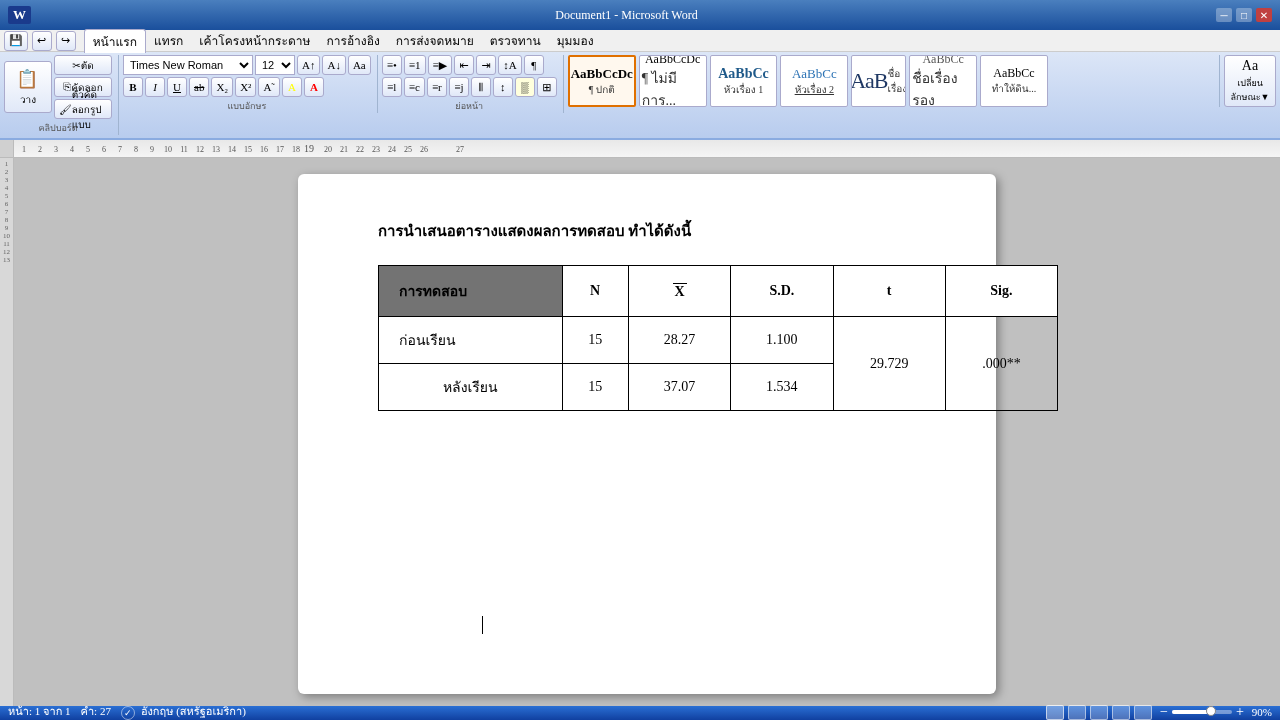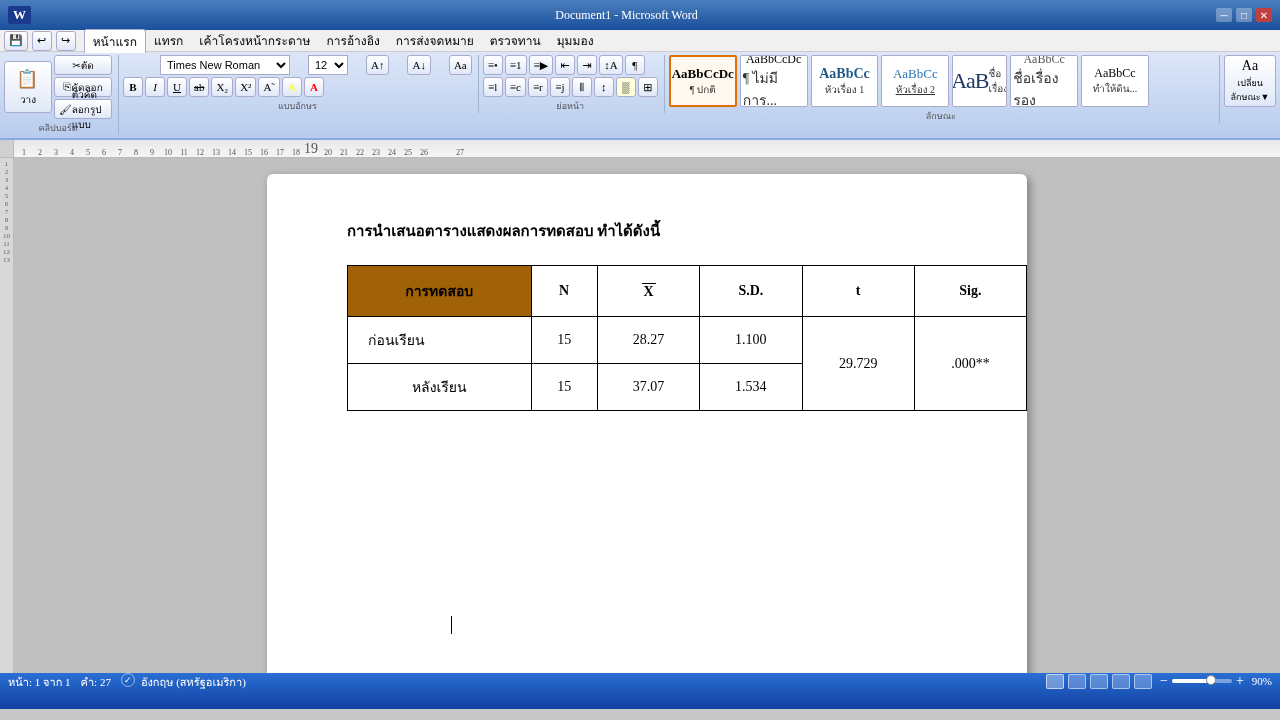--- a/index.html
+++ b/index.html
@@ -104,21 +104,21 @@
         <div style="display:flex;flex-direction:column;gap:2px;">
           <div class="rb-btn" style="width:58px;font-size:10px;">✂ <span>ตัด</span></div>
           <div class="rb-btn" style="width:58px;font-size:10px;">⎘ <span>คัดลอก</span></div>
           <div class="rb-btn" style="width:58px;font-size:10px;">🖌 <span>ตัวคัดลอกรูปแบบ</span></div>
         </div>
       </div>
       <div style="font-size:9px;color:#555;margin-top:2px;">คลิปบอร์ด</div>
     </div>
 
     <div style="display:flex;flex-direction:column;border-right:1px solid #a0b4d0;padding-right:6px;">
-      <div style="display:flex;gap:18px;margin-bottom:2px;align-items:center;margin-left:37px;">
+      <div style="display:flex;gap:2px;margin-bottom:2px;align-items:center;">
         <select class="font-select">
           <option>Times New Roman</option>
         </select>
         <select class="size-select">
           <option>12</option>
         </select>
         <div class="rb-btn">A↑</div>
         <div class="rb-btn">A↓</div>
         <div class="rb-btn">Aa</div>
       </div>
@@ -184,21 +184,20 @@
         </div>
         <div style="border:1px solid #aac;border-radius:2px;width:68px;height:52px;display:flex;flex-direction:column;align-items:center;justify-content:center;background:white;cursor:pointer;overflow:hidden;font-size:11px;padding:2px;">
           <div style="font-size:12px;color:#555;">AaBbCc</div>
           <div style="font-size:14px;color:#333;">ชื่อเรื่องรอง</div>
         </div>
         <div style="border:1px solid #aac;border-radius:2px;width:68px;height:52px;display:flex;flex-direction:column;align-items:center;justify-content:center;background:white;cursor:pointer;overflow:hidden;font-size:11px;padding:2px;">
           <div style="font-size:12px;">AaBbCc</div>
           <div style="font-size:10px;color:#333;">ทำให้ดิน...</div>
         </div>
       </div>
-      <div style="font-size:9px;color:#555;margin-top:2px;text-align:center;">ลักษณะ</div>
     </div>
 
     <div style="display:flex;flex-direction:column;align-items:center;">
       <div style="display:flex;flex-direction:column;gap:3px;align-items:center;">
         <div class="rb-btn-big" style="font-size:11px;width:52px;">
           <span style="font-size:14px;">Aa</span>
           <span style="font-size:9px;text-align:center;">เปลี่ยน<br>ลักษณะ▼</span>
         </div>
       </div>
     </div>
@@ -221,21 +220,21 @@
       <span style="min-width:16px;text-align:center;font-size:8px;">9</span>
       <span style="min-width:16px;text-align:center;font-size:8px;">10</span>
       <span style="min-width:16px;text-align:center;font-size:8px;">11</span>
       <span style="min-width:16px;text-align:center;font-size:8px;">12</span>
       <span style="min-width:16px;text-align:center;font-size:8px;">13</span>
       <span style="min-width:16px;text-align:center;font-size:8px;">14</span>
       <span style="min-width:16px;text-align:center;font-size:8px;">15</span>
       <span style="min-width:16px;text-align:center;font-size:8px;">16</span>
       <span style="min-width:16px;text-align:center;font-size:8px;">17</span>
       <span style="min-width:16px;text-align:center;font-size:8px;">18</span>
-      <span style="min-width:16px;font-size:14px;">19</span>
+      <span style="min-width:16px;font-size:10px;">19</span>
       <span style="min-width:16px;text-align:center;font-size:8px;">20</span>
       <span style="min-width:16px;text-align:center;font-size:8px;">21</span>
       <span style="min-width:16px;text-align:center;font-size:8px;">22</span>
       <span style="min-width:16px;text-align:center;font-size:8px;">23</span>
       <span style="min-width:16px;text-align:center;font-size:8px;">24</span>
       <span style="min-width:16px;text-align:center;font-size:8px;">25</span>
       <span style="min-width:16px;text-align:center;font-size:8px;">26</span>
       <span style="min-width:16px;text-align:center;font-size:8px;margin-left:20px;">27</span>
     </div>
   </div>
@@ -254,28 +253,28 @@
       <div>8</div>
       <div>9</div>
       <div>10</div>
       <div>11</div>
       <div>12</div>
       <div>13</div>
   </div>
 
   <div style="flex:1;overflow:auto;display:flex;justify-content:center;padding:16px 20px;background:#c0c0c0;">
 
-    <div style="background:white;width:760px;min-height:520px;box-shadow:3px 3px 10px rgba(0,0,0,0.35);padding:45px 60px 28px 80px;position:relative;border-radius:6px;">
+    <div style="background:white;width:698px;min-height:520px;box-shadow:3px 3px 10px rgba(0,0,0,0.35);padding:45px 60px 28px 80px;position:relative;border-radius:6px;">
 
       <p style="font-size:15px;font-weight:bold;margin-bottom:22px;font-family:'Times New Roman',Times,serif;color:#000;">การนำเสนอตารางแสดงผลการทดสอบ ทำได้ดังนี้</p>
 
       <table style="border-collapse:collapse;width:680px;font-size:14px;font-family:'Times New Roman',Times,serif;">
         <thead>
           <tr>
-            <th style="border:1.5px solid #000;padding:14px 20px;text-align:center;min-width:130px;font-weight:bold;background:#a16207;">การทดสอบ</th>
+            <th style="border:1.5px solid #000;padding:14px 20px;text-align:left;min-width:130px;font-weight:bold;background:#737373;">การทดสอบ</th>
             <th style="border:1.5px solid #000;padding:14px 16px;text-align:center;font-weight:bold;background:white;">N</th>
             <th style="border:1.5px solid #000;padding:14px 20px;text-align:center;font-weight:bold;background:white;">
               <span style="display:inline-flex;flex-direction:column;align-items:center;">
                 <span style="border-top:1.5px solid #000;padding:0 2px;display:block;width:14px;text-align:center;font-size:14px;">X</span>
               </span>
             </th>
             <th style="border:1.5px solid #000;padding:14px 20px;text-align:center;font-weight:bold;background:white;">S.D.</th>
             <th style="border:1.5px solid #000;padding:14px 20px;text-align:center;font-weight:bold;background:white;">t</th>
             <th style="border:1.5px solid #000;padding:14px 20px;text-align:center;font-weight:bold;background:white;">Sig.</th>
           </tr>
@@ -299,21 +298,21 @@
           </tr>
         </tbody>
       </table>
 
       <div style="position:absolute;left:184px;top:442px;width:1px;height:18px;background:black;"></div>
 
     </div>
   </div>
 </div>
 
-<div style="height:36px;background:linear-gradient(to bottom,#2a6fd4,#1040a0);display:flex;align-items:flex-start;padding:0 8px;color:white;font-size:11px;position:fixed;bottom:11px;left:0;right:0;z-index:100;">
+<div style="height:14px;background:linear-gradient(to bottom,#2a6fd4,#1040a0);display:flex;align-items:flex-end;padding:0 8px;color:white;font-size:11px;position:fixed;bottom:0;left:0;right:0;z-index:100;">
   <span style="color:white;margin-right:10px;">หน้า: 1 จาก 1</span>
   <span style="color:white;margin-right:10px;">คำ: 27</span>
   <div style="width:14px;height:14px;border:1px solid rgba(255,255,255,0.5);border-radius:50%;display:inline-flex;align-items:center;justify-content:center;font-size:9px;color:white;margin-right:6px;">✓</div>
   <span style="color:white;">อังกฤษ (สหรัฐอเมริกา)</span>
   <div style="margin-left:auto;display:flex;align-items:center;gap:4px;">
     <div style="width:18px;height:15px;background:rgba(255,255,255,0.35);border:1px solid rgba(255,255,255,0.6);border-radius:2px;cursor:pointer;"></div>
     <div style="width:18px;height:15px;background:rgba(255,255,255,0.25);border:1px solid rgba(255,255,255,0.5);border-radius:2px;cursor:pointer;"></div>
     <div style="width:18px;height:15px;background:rgba(255,255,255,0.25);border:1px solid rgba(255,255,255,0.5);border-radius:2px;cursor:pointer;"></div>
     <div style="width:18px;height:15px;background:rgba(255,255,255,0.25);border:1px solid rgba(255,255,255,0.5);border-radius:2px;cursor:pointer;"></div>
     <div style="width:18px;height:15px;background:rgba(255,255,255,0.25);border:1px solid rgba(255,255,255,0.5);border-radius:2px;cursor:pointer;"></div>

